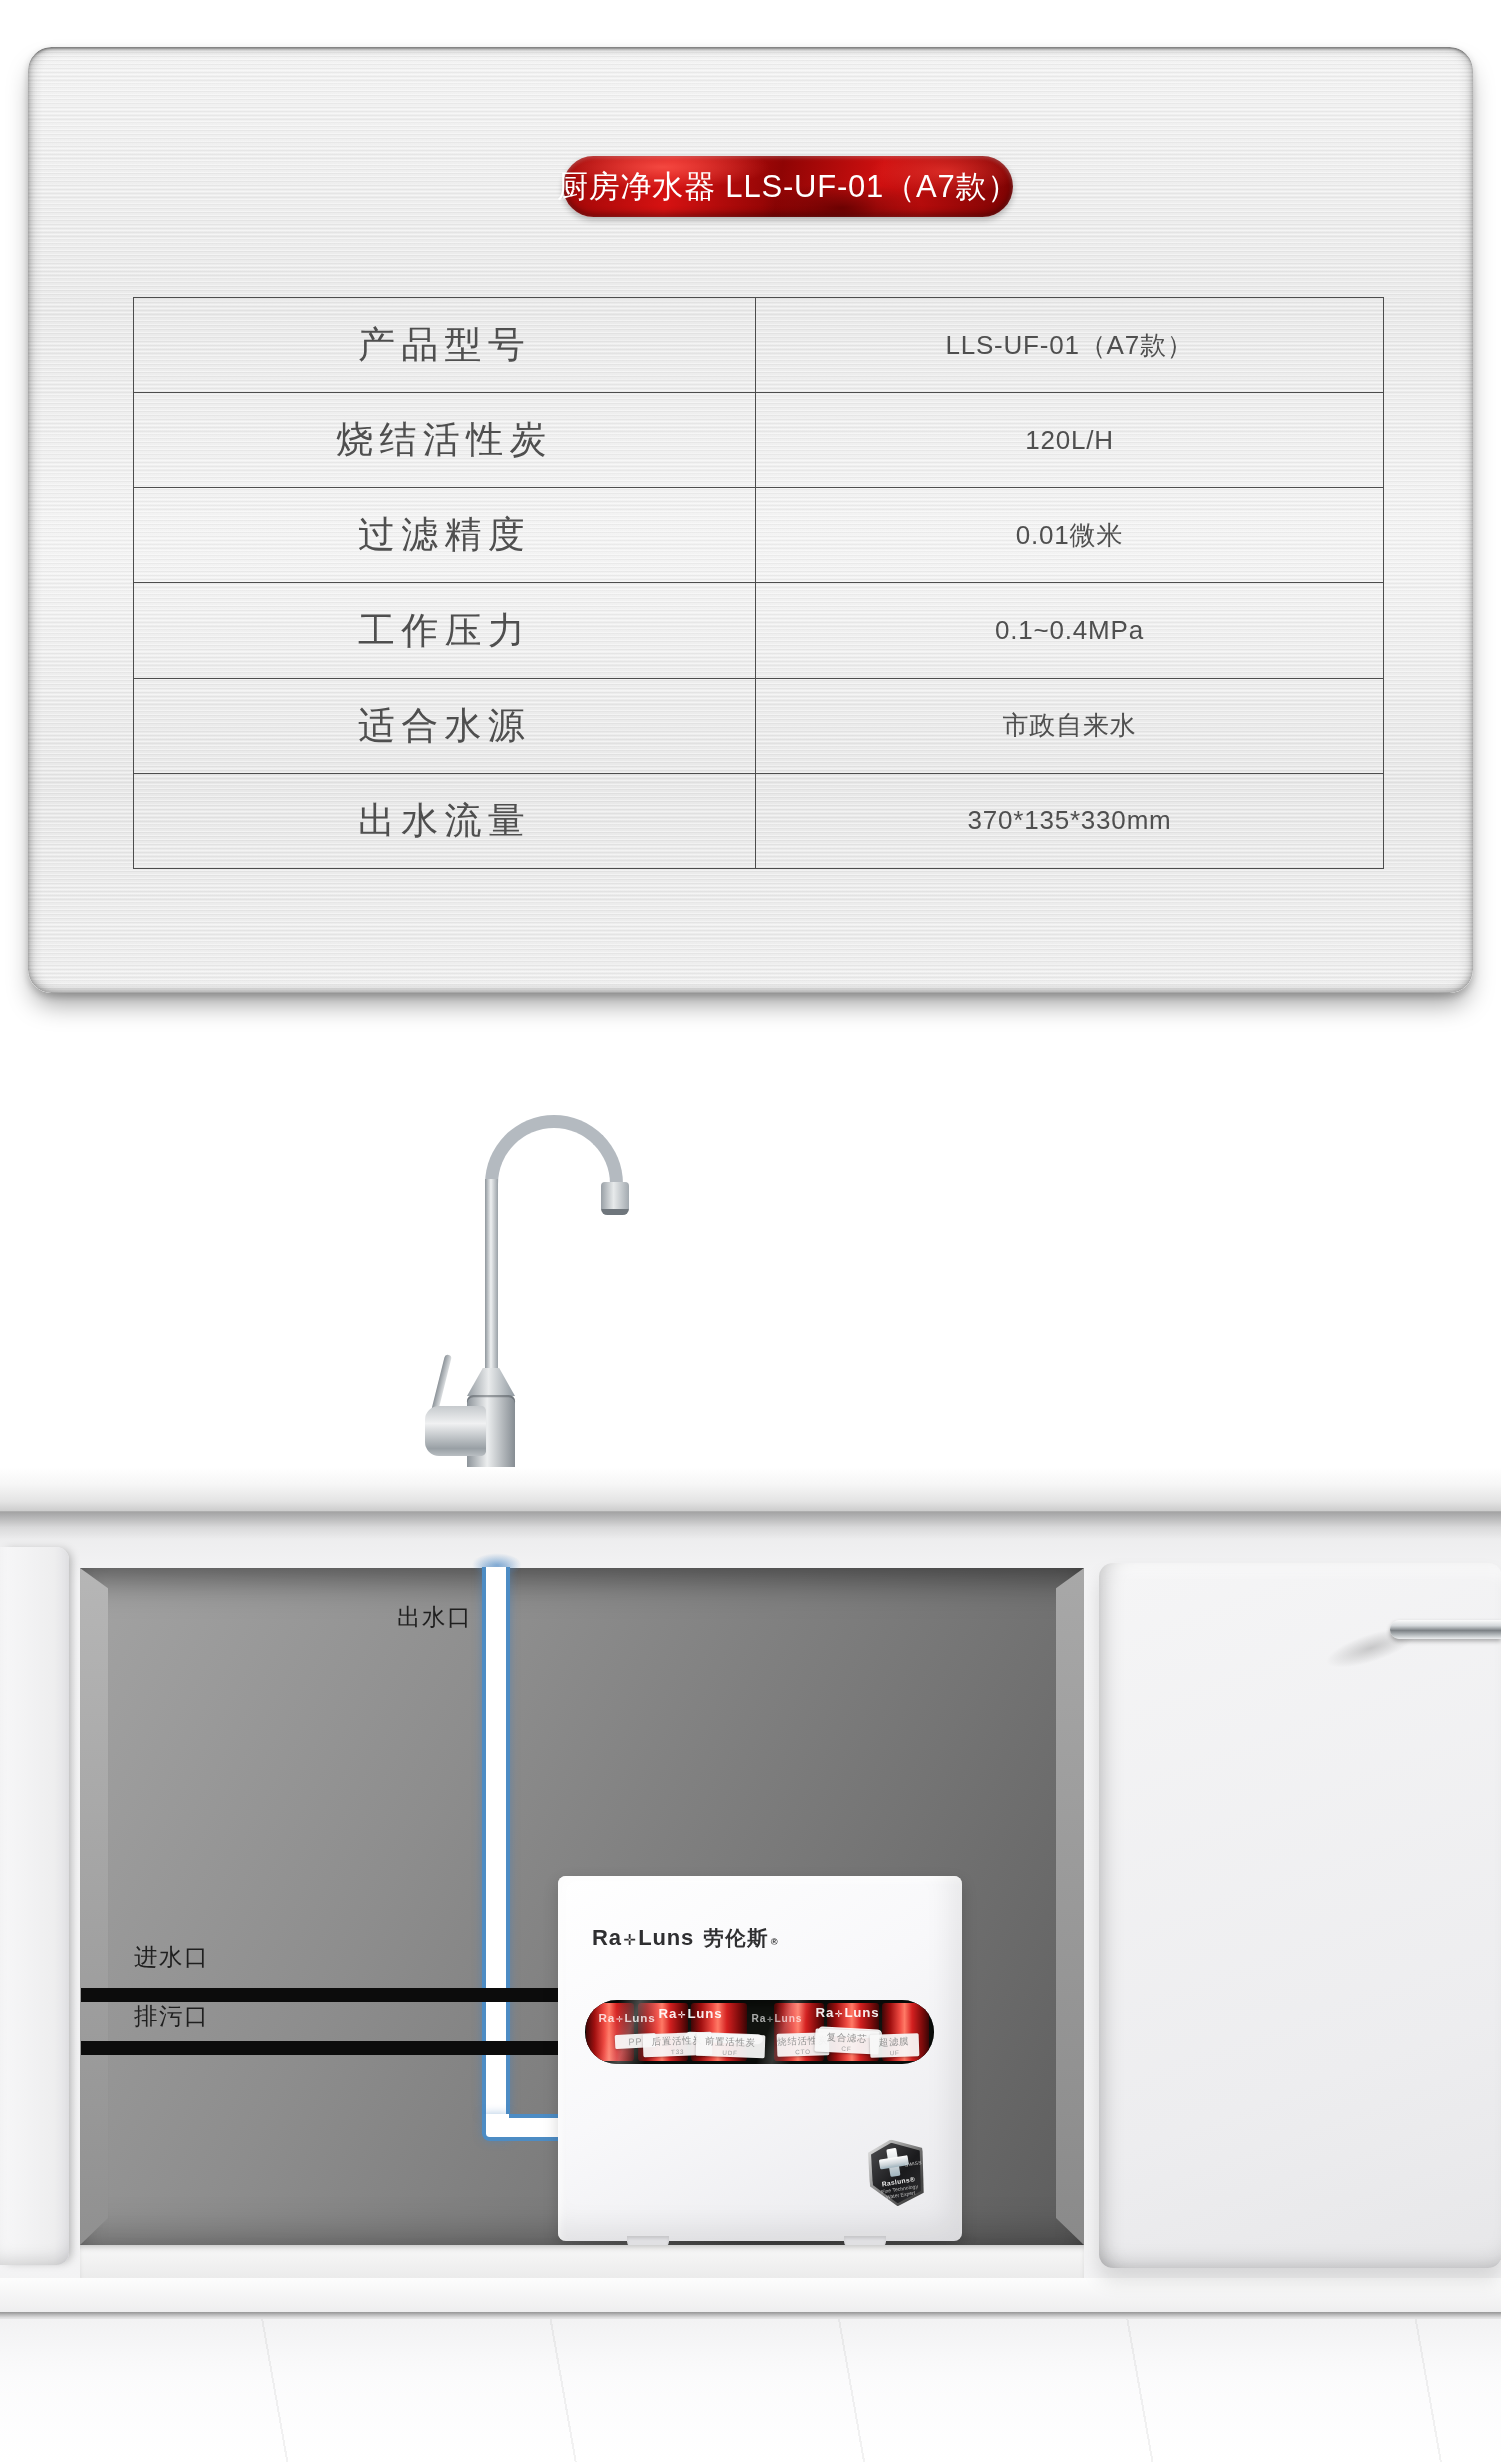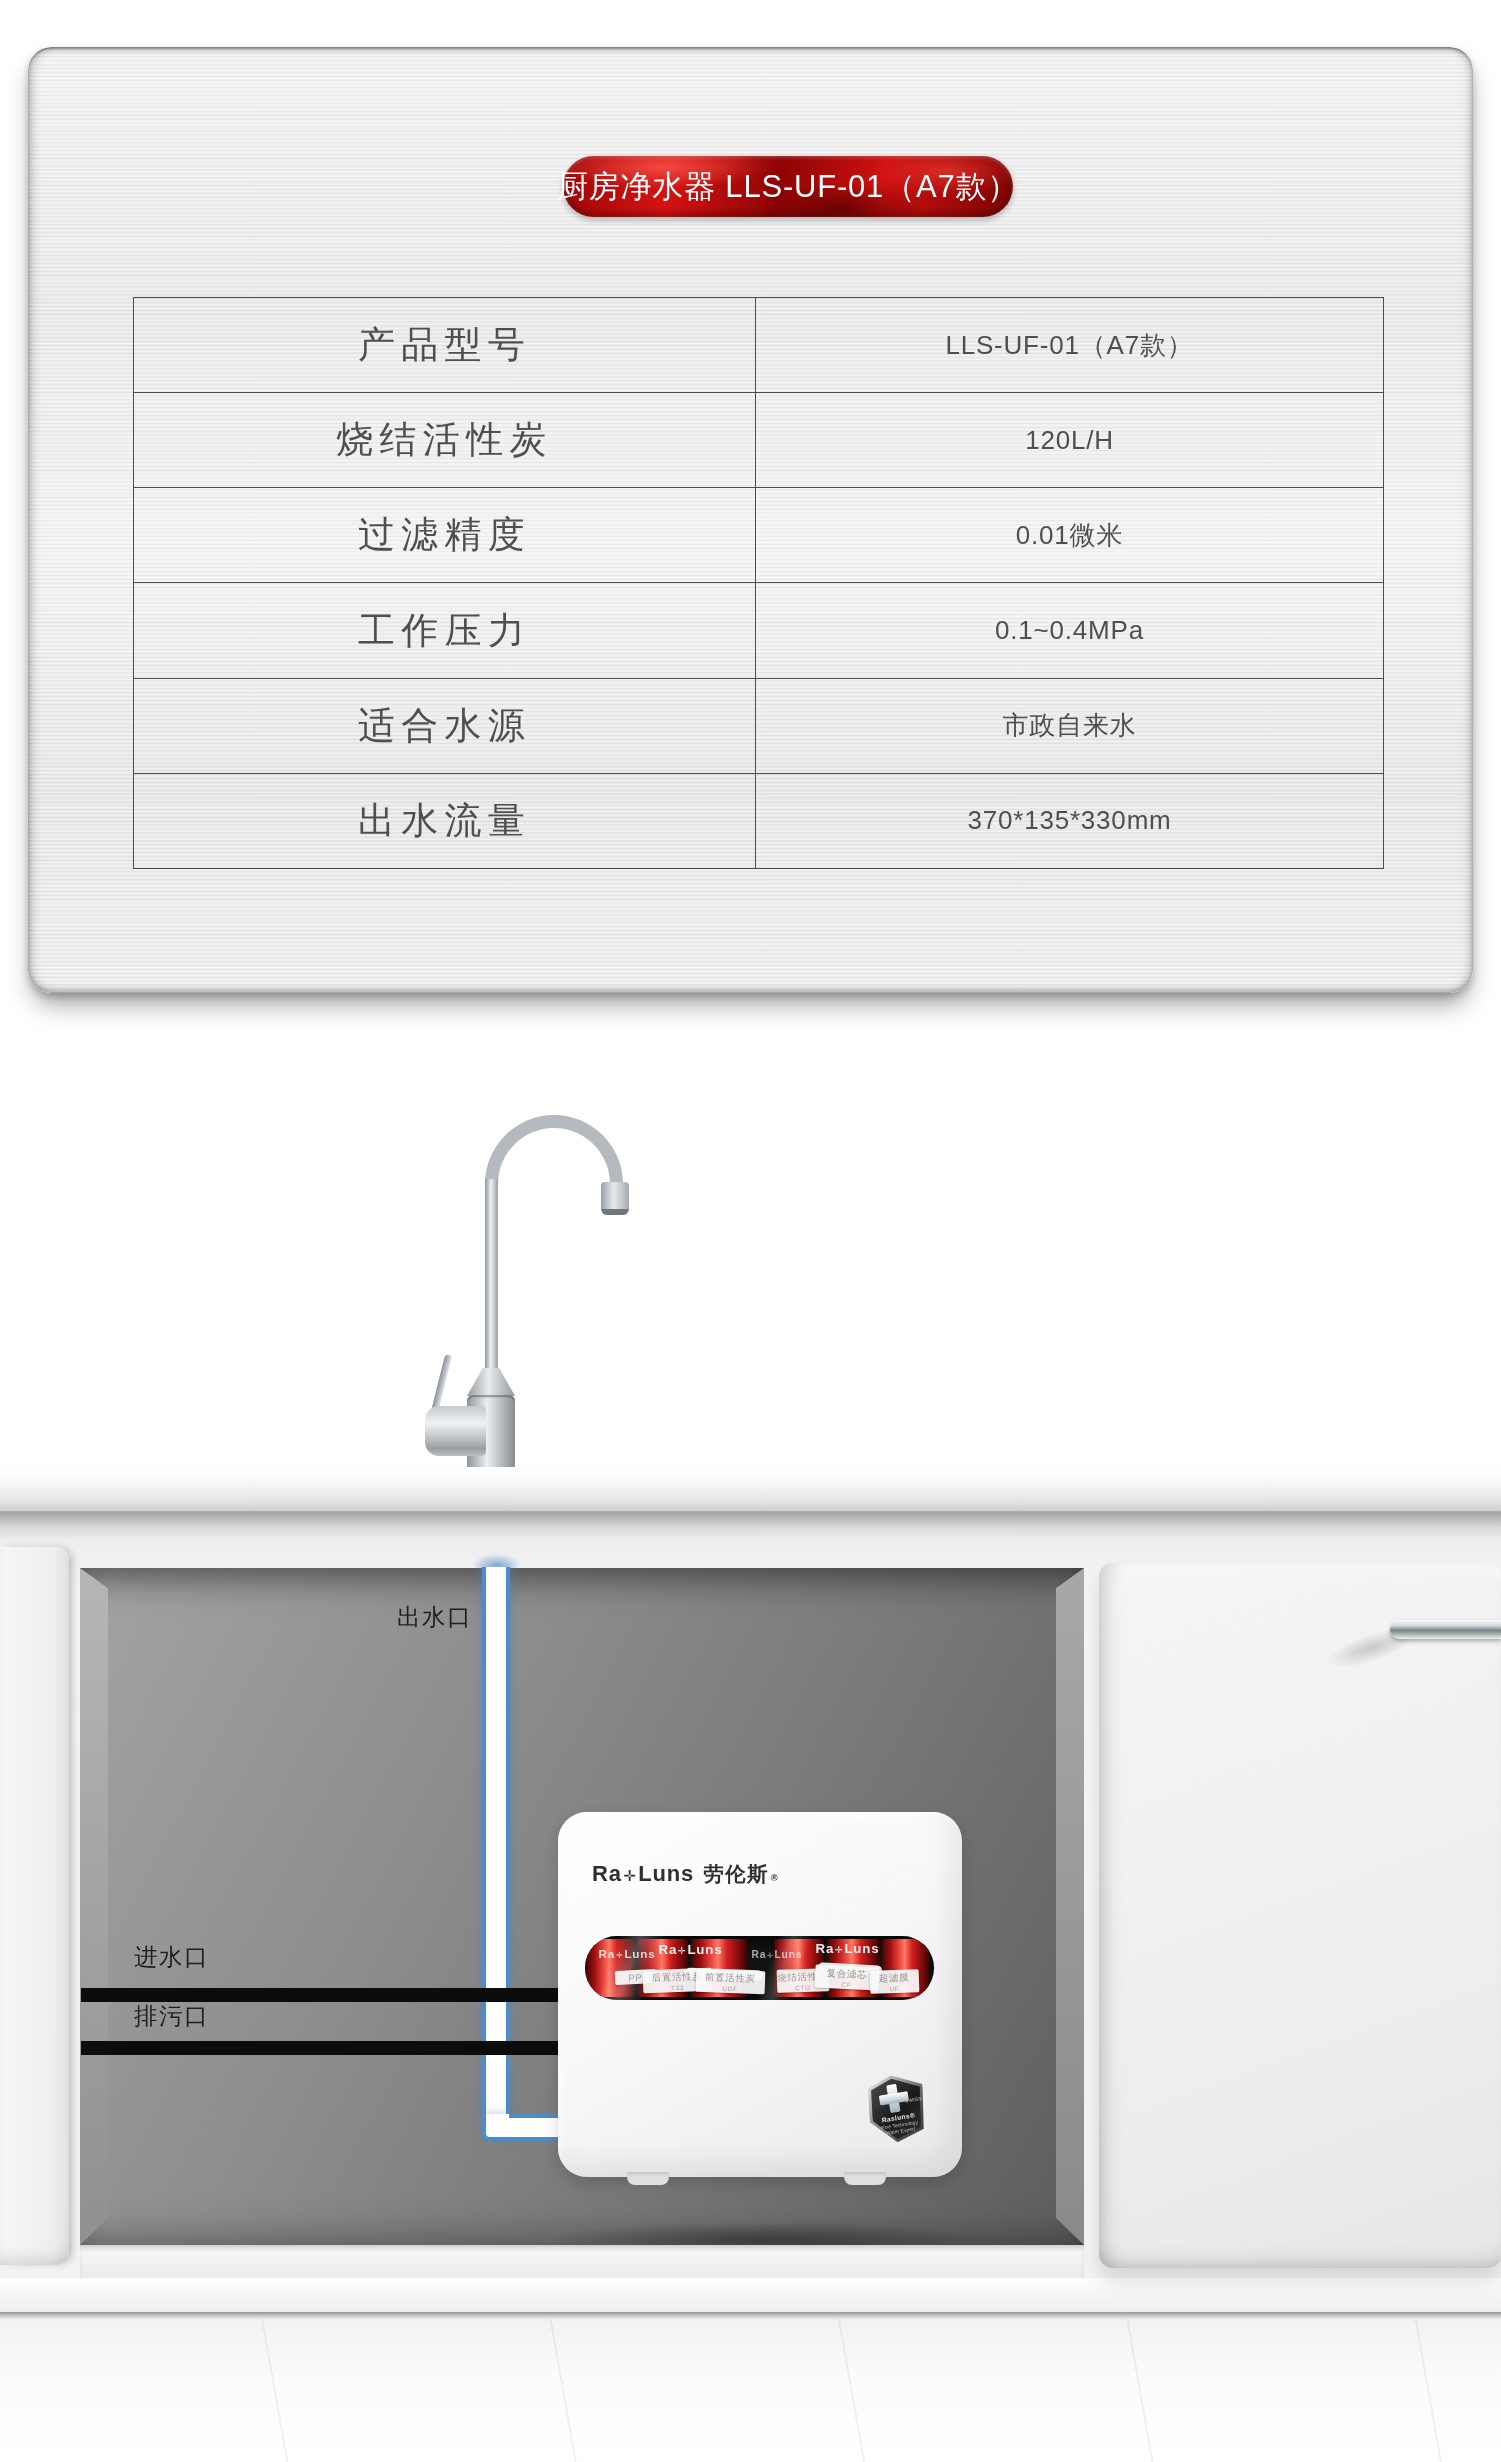--- a/index.html
+++ b/index.html
@@ -140,21 +140,21 @@
   .pipe-black{left:81px;width:482px;height:14px;background:#0c0c0c;}
   .pipe-in{top:1988px;}
   .pipe-drain{top:2041px;}
 
   
   .purifier-shadow{
     left:538px;top:2221px;width:454px;height:36px;
     background:radial-gradient(ellipse at center, rgba(0,0,0,.34) 0%, rgba(0,0,0,0) 68%);
   }
   .purifier{
-    left:558px;top:1812px;width:404px;height:365px;border-radius:29px;
+    left:558px;top:1876px;width:404px;height:365px;border-radius:8px;
     background:linear-gradient(150deg,#ffffff 0%,#f8f8fa 45%,#e9e9ec 100%);
     box-shadow:inset -12.5px -15.6px 26.6px rgba(0,0,0,.07), inset 3.1px 4.7px 7.8px rgba(255,255,255,.9), 0 6.3px 15.6px rgba(0,0,0,.16);
   }
   .purifier-logo{left:34px;top:48px;position:absolute;color:#2f2f31;font-size:22px;font-weight:700;letter-spacing:0.8px;display:flex;align-items:baseline;}
   .purifier-logo .mark{font-size:15px;margin:0 1.6px;font-weight:700;}
   .purifier-logo .cn{margin-left:9.4px;font-size:20.3px;font-weight:700;letter-spacing:1.6px;text-align:right;}
   .purifier-logo .reg{font-size:9.4px;vertical-align:super;margin-left:1.6px;}
   .purifier-window{
     left:26.6px;top:124px;width:349px;height:64px;position:absolute;border-radius:32px;
     background:#10130f;overflow:hidden;

